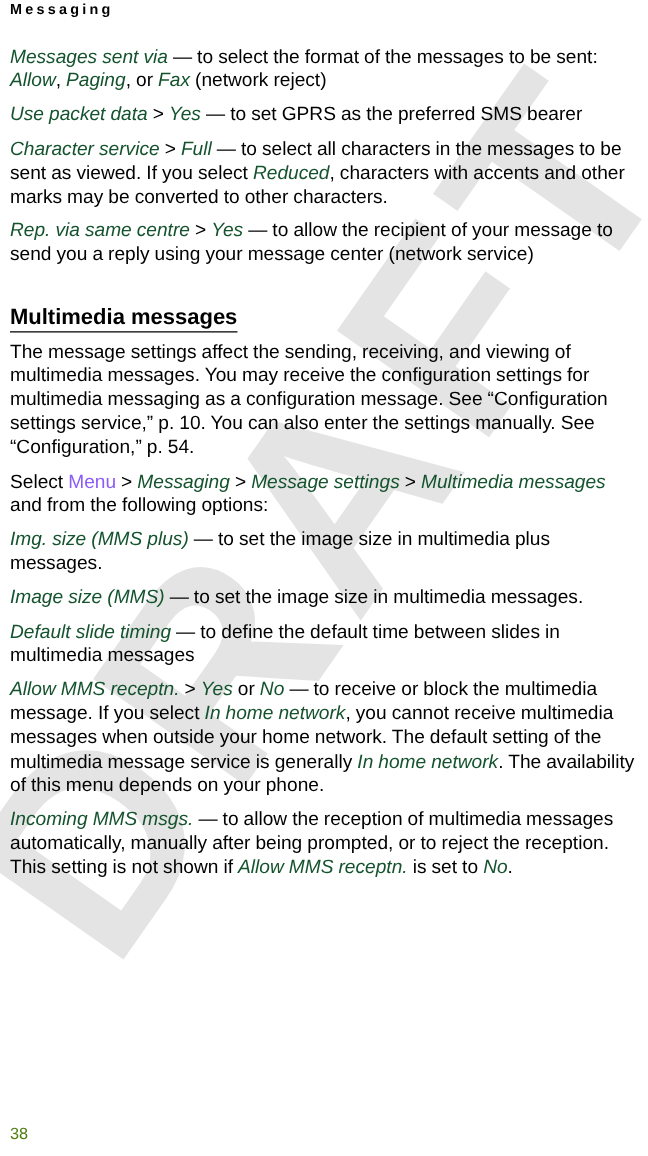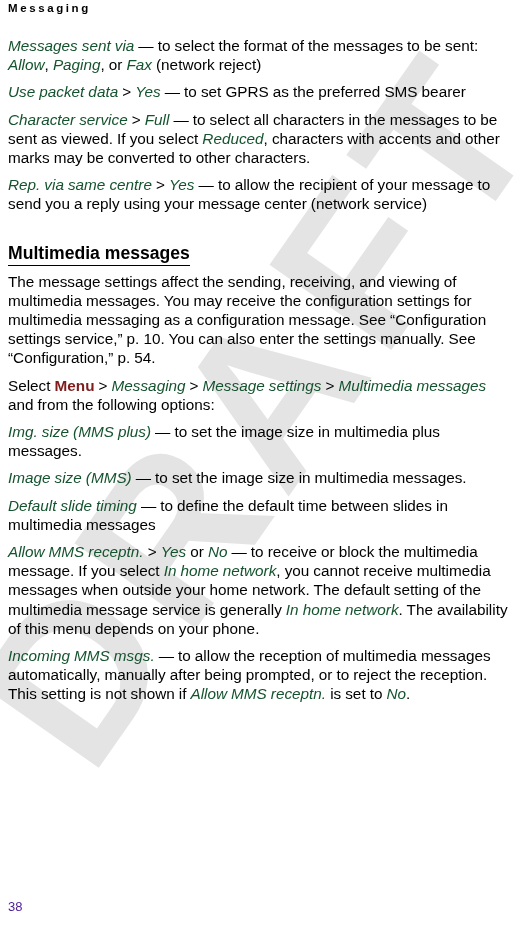--- a/index.html
+++ b/index.html
@@ -91,36 +91,36 @@
     padding-bottom: 1px;
   }
   .heading-wrap { margin: 0; }
 
   
   .ui {           
     color: #14532d;
     font-style: italic;
   }
   .ui-bold {      
-    color: #7f1d1d;
+    color: #8b5cf6;
     font-style: normal;
-    font-weight: 700;
+    font-weight: 400;
   }
   .sep {          
     color: #000;
     font-style: normal;
   }
 
   #folio {
     position: absolute;
     left: 8px;
     top: 899px;
     font-size: 13px;
     font-weight: 400;
-    color: #4c1d95;
+    color: #4d7c0f;
     line-height: 15px;
   }
 </style>
 </head>
 <body>
 
 <div id="watermark">
   <span class="wm-text">DRAFT</span>
 </div>
 

